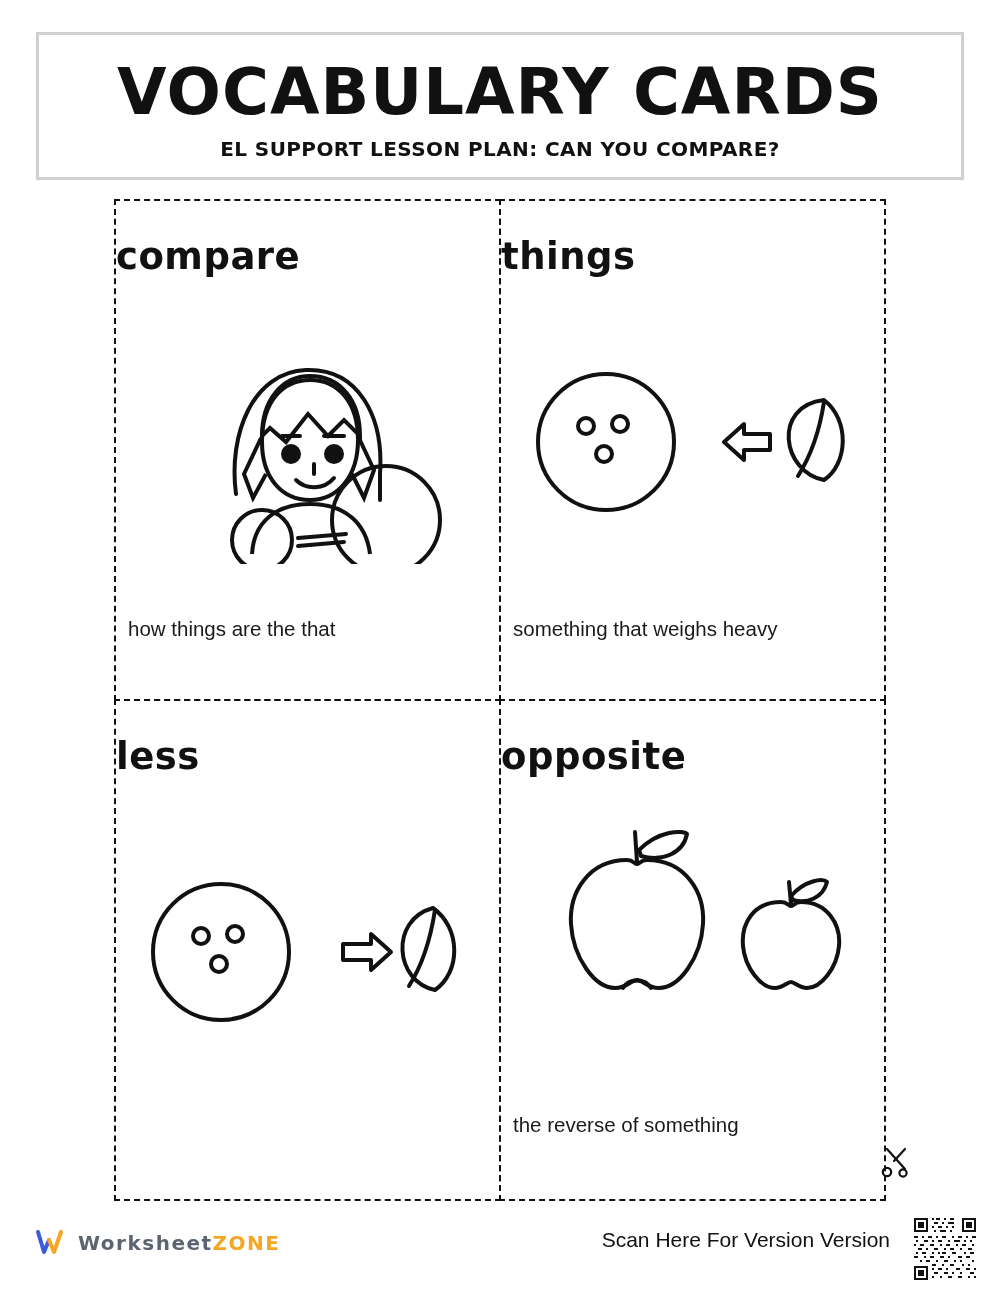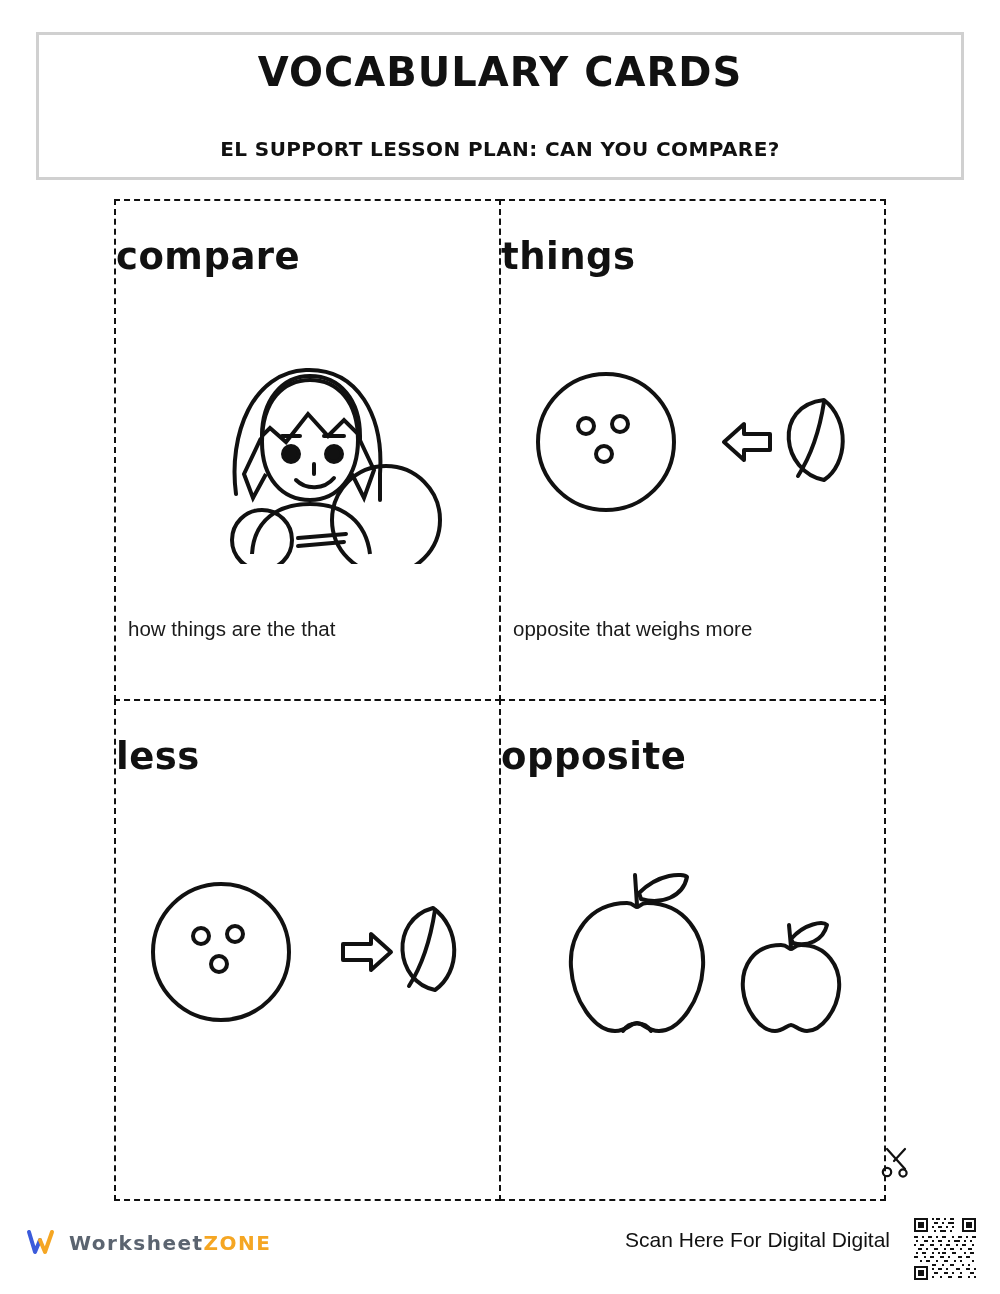--- a/index.html
+++ b/index.html
@@ -22,26 +22,26 @@
     top: 32px;
     width: 928px;
     height: 148px;
     border: 3px solid #d0d0d0;
     box-sizing: border-box;
     background: #fff;
   }
   .header-title {
     position: absolute;
     left: 0;
-    top: 16px;
+    top: 24px;
     width: 100%;
     text-align: center;
     font-family: "DejaVu Sans", sans-serif;
     font-weight: bold;
-    font-size: 40px;
+    font-size: 64px;
     letter-spacing: 1px;
     color: #111;
     line-height: 1.05;
   }
   .header-sub {
     position: absolute;
     left: 0;
     top: 102px;
     width: 100%;
     text-align: center;
@@ -113,21 +113,21 @@
   
   .footer {
     position: absolute;
     left: 0;
     bottom: 0;
     width: 1000px;
     height: 92px;
   }
   .logo {
     position: absolute;
-    left: 25px;
+    left: 34px;
     top: 24px;
     display: flex;
     align-items: center;
     gap: 10px;
   }
   .logo-mark { width: 34px; height: 34px; }
   .logo-text {
     font-family: "DejaVu Sans", sans-serif;
     font-weight: bold;
     font-size: 20px;
@@ -207,21 +207,21 @@
         <circle cx="58" cy="72" r="8"></circle>
         <circle cx="92" cy="70" r="8"></circle>
         <circle cx="76" cy="100" r="8"></circle>
 
         <path d="M196 88 L216 70 L216 80 L242 80 L242 96 L216 96 L216 106 Z" stroke-linejoin="round"></path>
 
         <path d="M296 46 C244 52 254 118 296 126 C320 110 322 66 296 46 Z" stroke-linejoin="round"></path>
         <path d="M270 122 C284 100 292 74 296 48" stroke-linecap="round"></path>
       </svg>
     </div>
-    <div class="card-def">opposite that weighs more</div>
+    <div class="card-def">something that weighs heavy</div>
   </div>
 
   <div class="card card-3">
     <div class="card-term">less</div>
     <div class="card-art">
       <svg width="330" height="180" viewBox="0 0 330 180" fill="none" stroke="#111" stroke-width="4">
 
         <circle cx="78" cy="88" r="68"></circle>
         <circle cx="58" cy="72" r="8"></circle>
         <circle cx="92" cy="70" r="8"></circle>
@@ -247,20 +247,21 @@
 
         <path d="M116 34 C136 14 160 14 164 18 C160 38 138 46 118 40 Z" stroke-linejoin="round"></path>
 
         <path d="M258 86 C230 86 218 108 220 130 C222 152 238 172 252 172 C260 172 264 166 268 166 C272 166 276 172 284 172 C298 172 314 152 316 130 C318 108 304 86 278 86 C272 86 270 90 268 90 C266 90 264 86 258 86 Z" stroke-linejoin="round"></path>
 
         <path d="M268 88 L266 66" stroke-linecap="round"></path>
 
         <path d="M268 80 C282 64 300 62 304 66 C300 82 284 88 270 84 Z" stroke-linejoin="round"></path>
       </svg>
     </div>
+    <div class="card-def">the reverse of something</div>
   </div>
 </div>
 
 <div class="scissors">
   <svg width="34" height="34" viewBox="0 0 34 34" fill="none" stroke="#111" stroke-width="2.2" stroke-linecap="round">
     <path d="M7 4 L25 24"></path>
     <path d="M25 4 L14 16"></path>
     <circle cx="7" cy="27" r="4.2"></circle>
     <circle cx="23" cy="28" r="3.6"></circle>
   </svg>
@@ -272,21 +273,21 @@
       <svg width="34" height="34" viewBox="0 0 34 34" fill="none">
         <path d="M4 6 L10 26 L15 14" stroke="#3b5bdb" stroke-width="4" stroke-linecap="round" stroke-linejoin="round"></path>
         <path d="M15 14 L20 26 L27 6" stroke="#f5a623" stroke-width="4" stroke-linecap="round" stroke-linejoin="round"></path>
       </svg>
     </span>
     <span class="logo-text">
       <span class="w1">Worksheet</span><span class="w2">ZONE</span>
     </span>
   </div>
 
-  <div class="scan-text">Scan Here For Digital Digital</div>
+  <div class="scan-text">Scan Here For Version Version</div>
 
   <div class="qr">
     <svg width="66" height="66" viewBox="0 0 33 33" shape-rendering="crispEdges">
       <rect width="33" height="33" fill="#fff"></rect>
       <g fill="#111">
         <rect x="1" y="1" width="7" height="7"></rect>
           <rect x="2" y="2" width="5" height="5" fill="#fff"></rect>
           <rect x="3" y="3" width="3" height="3"></rect>
         <rect x="25" y="1" width="7" height="7"></rect>
           <rect x="26" y="2" width="5" height="5" fill="#fff"></rect>

